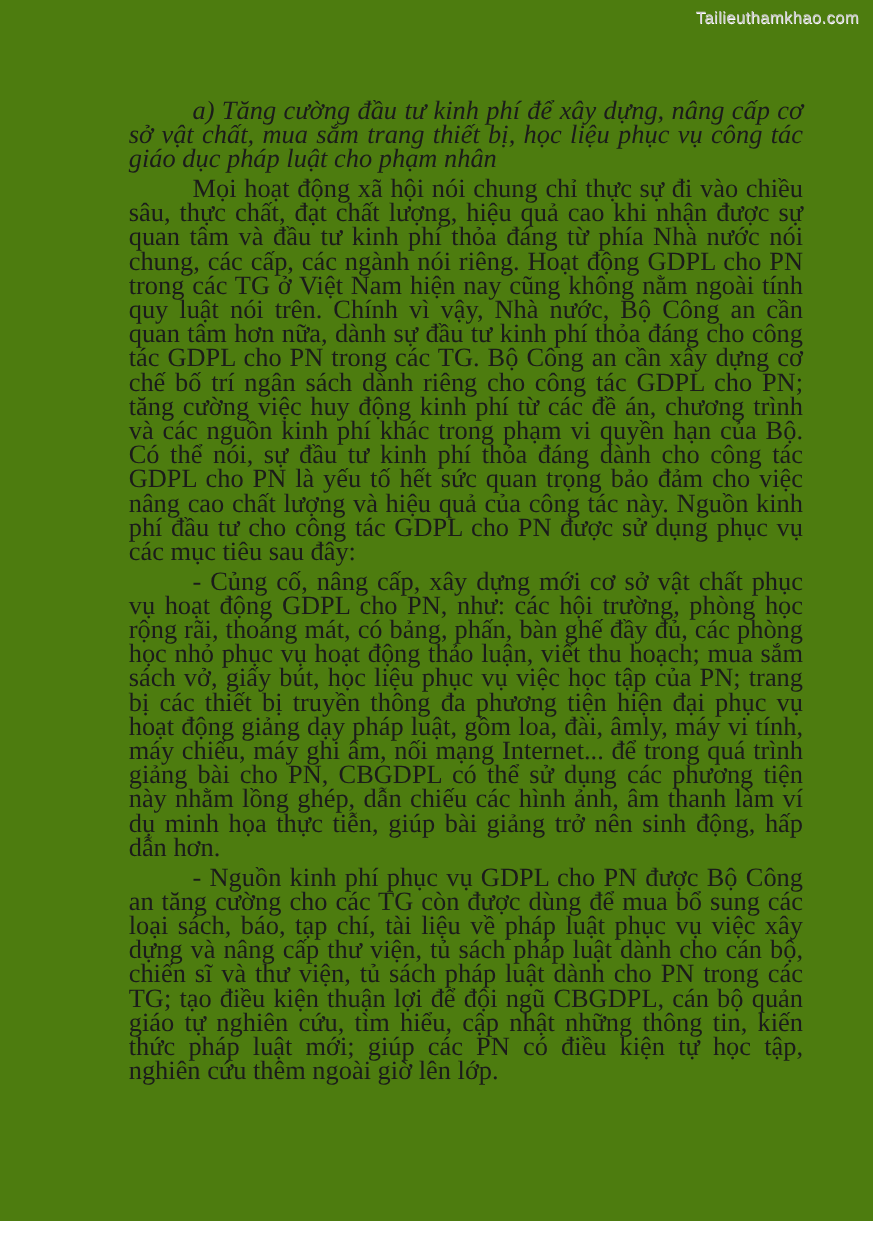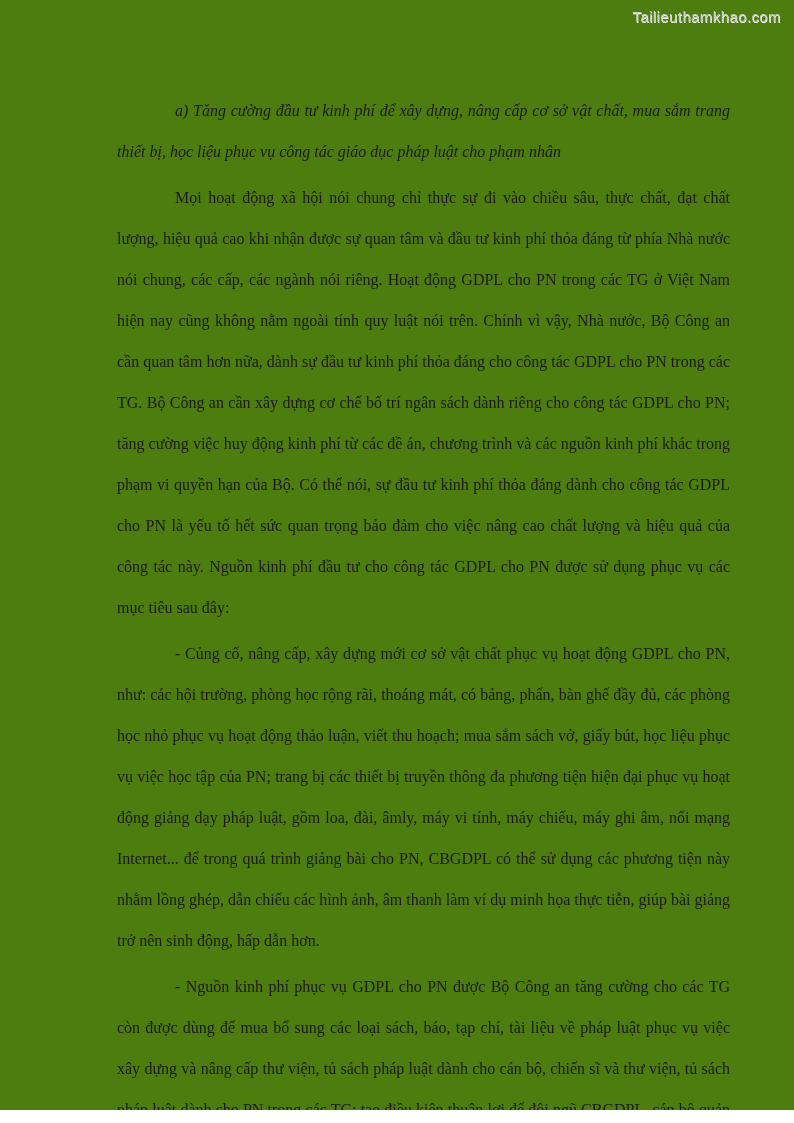--- a/index.html
+++ b/index.html
@@ -36,22 +36,22 @@
       color: #1b1b1b;
     }
     .content {
       position: absolute;
       top: 90px;
       left: 117px;
       width: 613px;
     }
     .content p {
       margin: 0 0 5px 0;
-      font-size: 16px;
-      line-height: 41px;
+      font-size: 24px;
+      line-height: 22px;
       text-align: justify;
       text-indent: 58px;
       color: #1b1b1b;
     }
     .content p.heading {
       font-style: italic;
     }
   </style>
 </head>
 <body>

